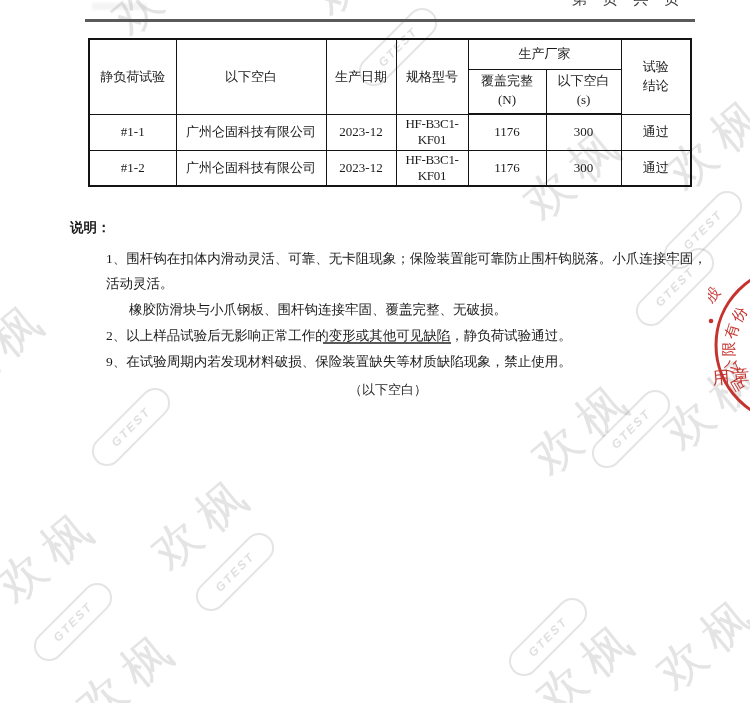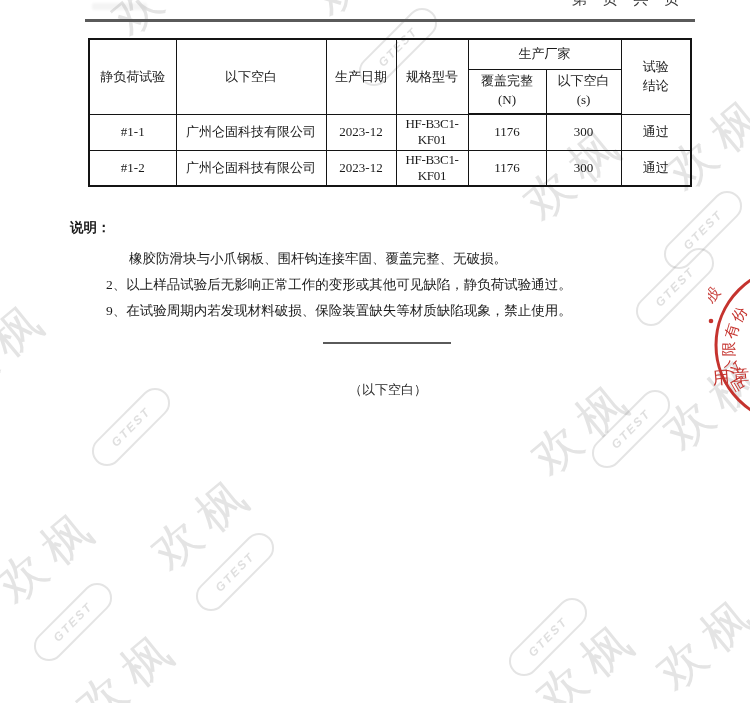--- a/index.html
+++ b/index.html
@@ -149,20 +149,21 @@
       <td class="model">HF-B3C1-KF01</td>
       <td class="b">1176</td>
       <td class="b">300</td>
       <td>通过</td>
     </tr>
   </tbody>
     </table>
 
   <div class="notes">
     <div class="lbl">说明：</div>
+    <div class="item l1">1、围杆钩在扣体内滑动灵活、可靠、无卡阻现象；保险装置能可靠防止围杆钩脱落。小爪连接牢固，活动灵活。</div>
     <div class="item l2">橡胶防滑块与小爪钢板、围杆钩连接牢固、覆盖完整、无破损。</div>
     <div class="item l1">2、以上样品试验后无影响正常工作的变形或其他可见缺陷，静负荷试验通过。</div>
     <div class="item l1">9、在试验周期内若发现材料破损、保险装置缺失等材质缺陷现象，禁止使用。</div>
   </div>
 
   <div class="blank-rule"></div>
   <div class="blank-text">（以下空白）</div>
 
   <svg class="stamp" viewBox="0 0 42 142">
     <circle cx="86" cy="73" r="78" fill="none" stroke="#c5332e" stroke-width="3"></circle>

